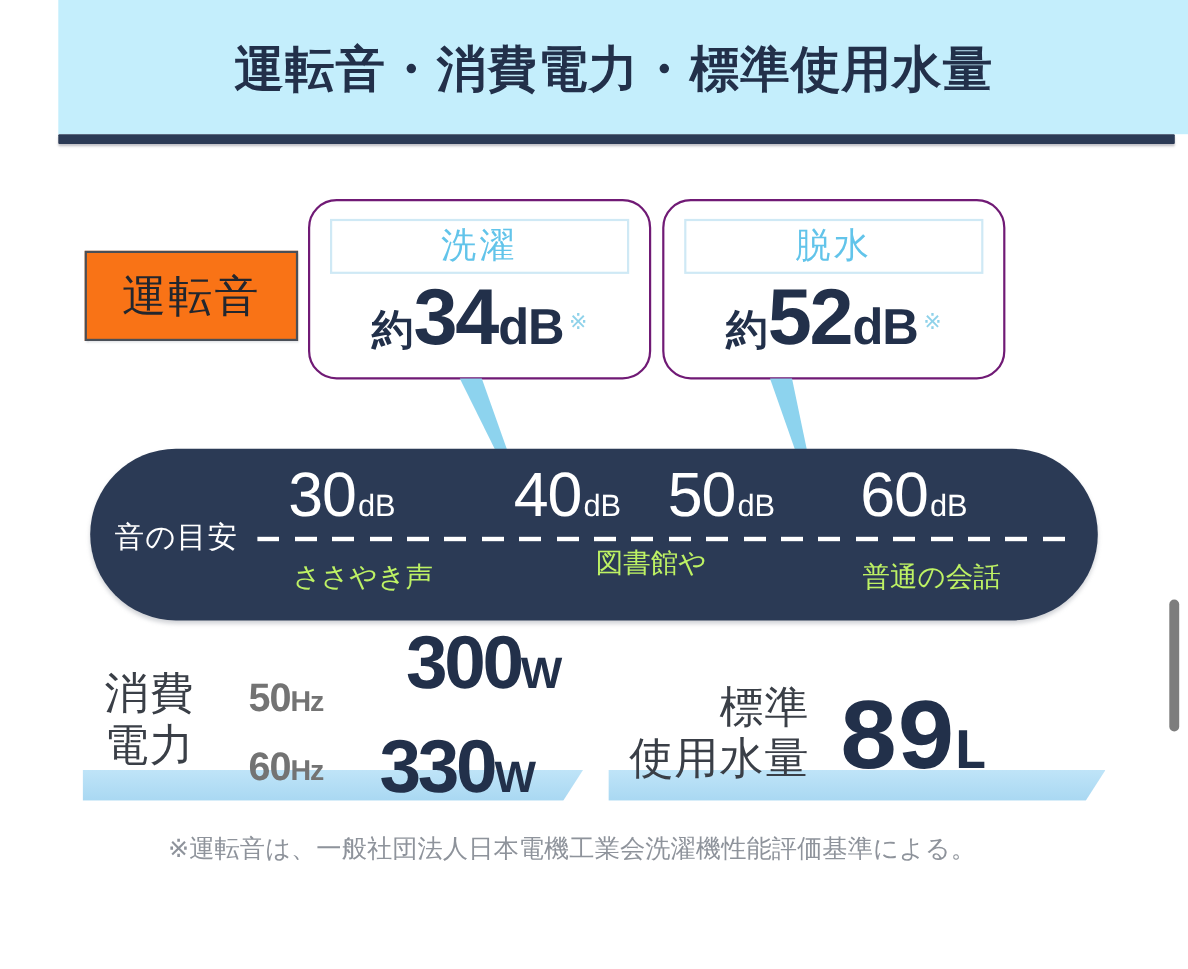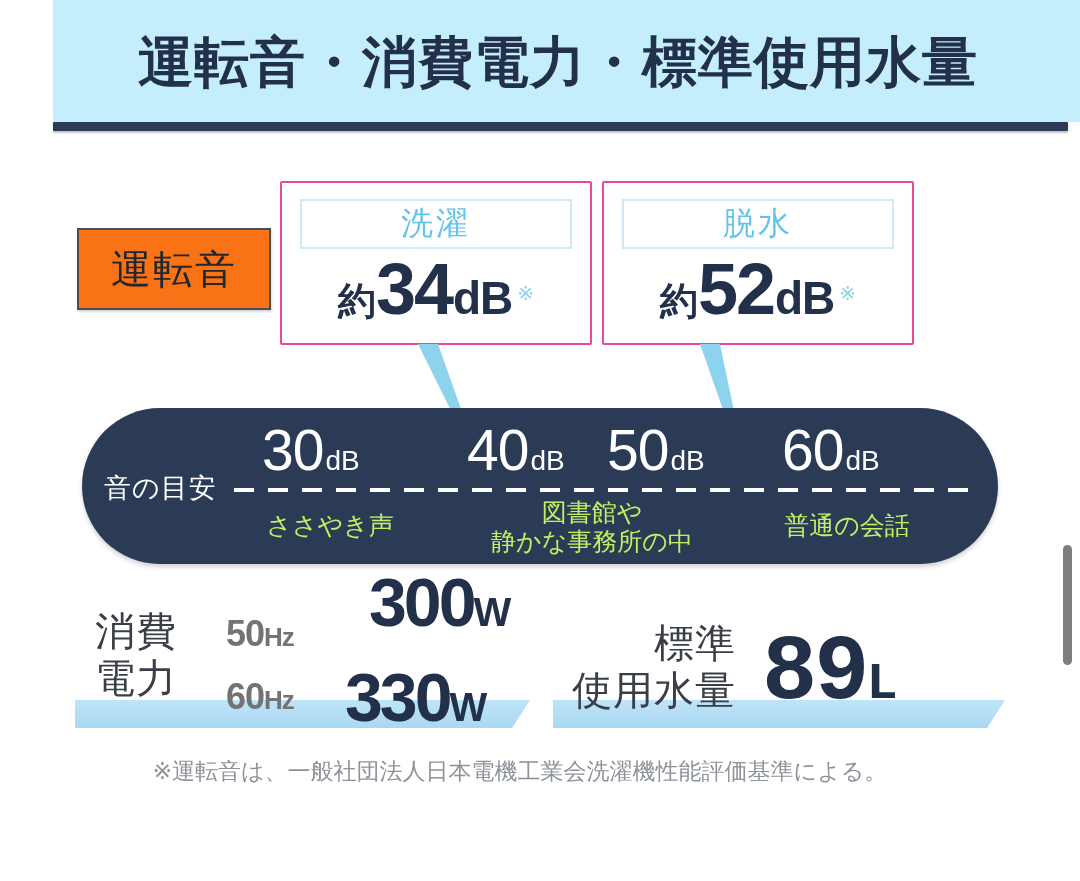--- a/index.html
+++ b/index.html
@@ -33,21 +33,21 @@
   }
   .header-title {
     position: absolute;
     left: 53px;
     top: 22px;
     width: 1010px;
     height: 82px;
     display: flex;
     align-items: center;
     justify-content: center;
-    font-size: 55px;
+    font-size: 45px;
     font-weight: bold;
     letter-spacing: 1px;
     color: #22304a;
     white-space: nowrap;
   }
   .header-rule {
     position: absolute;
     left: 53px;
     top: 122px;
     width: 1015px;
@@ -72,22 +72,22 @@
     font-size: 40px;
     font-weight: 500;
     color: #22262e;
     letter-spacing: 2px;
     box-shadow: 1px 2px 2px rgba(160,165,175,0.45);
   }
 
   .callout {
     position: absolute;
     background: #ffffff;
-    border: 2px solid #ec4899;
-    border-radius: 2px;
+    border: 2px solid #701a75;
+    border-radius: 26px;
     box-sizing: border-box;
   }
   .callout.wash { left: 280px; top: 181px; width: 312px; height: 164px; }
   .callout.spin { left: 602px; top: 181px; width: 312px; height: 164px; }
 
   .callout-inner-box {
     position: absolute;
     left: 18px;
     top: 16px;
     right: 18px;
@@ -338,21 +338,20 @@
       <span class="t-unit">dB</span>
     </div>
     <div class="tick" style="left:700px;">
       <span class="t-num">60</span>
       <span class="t-unit">dB</span>
     </div>
 
     <div class="desc" style="left:148px; top:103px; width:200px;">ささやき声</div>
     <div class="desc" style="left:370px; top:90px; width:280px;">
       <div>図書館や</div>
-      <div>静かな事務所の中</div>
     </div>
     <div class="desc" style="left:660px; top:103px; width:210px;">普通の会話</div>
   </div>
 
   <div class="hl-bar power"></div>
   <div class="hl-bar water"></div>
 
   <div class="spec-kanji" style="left:95px; top:608px;">
     <div>消費</div>
     <div>電力</div>

